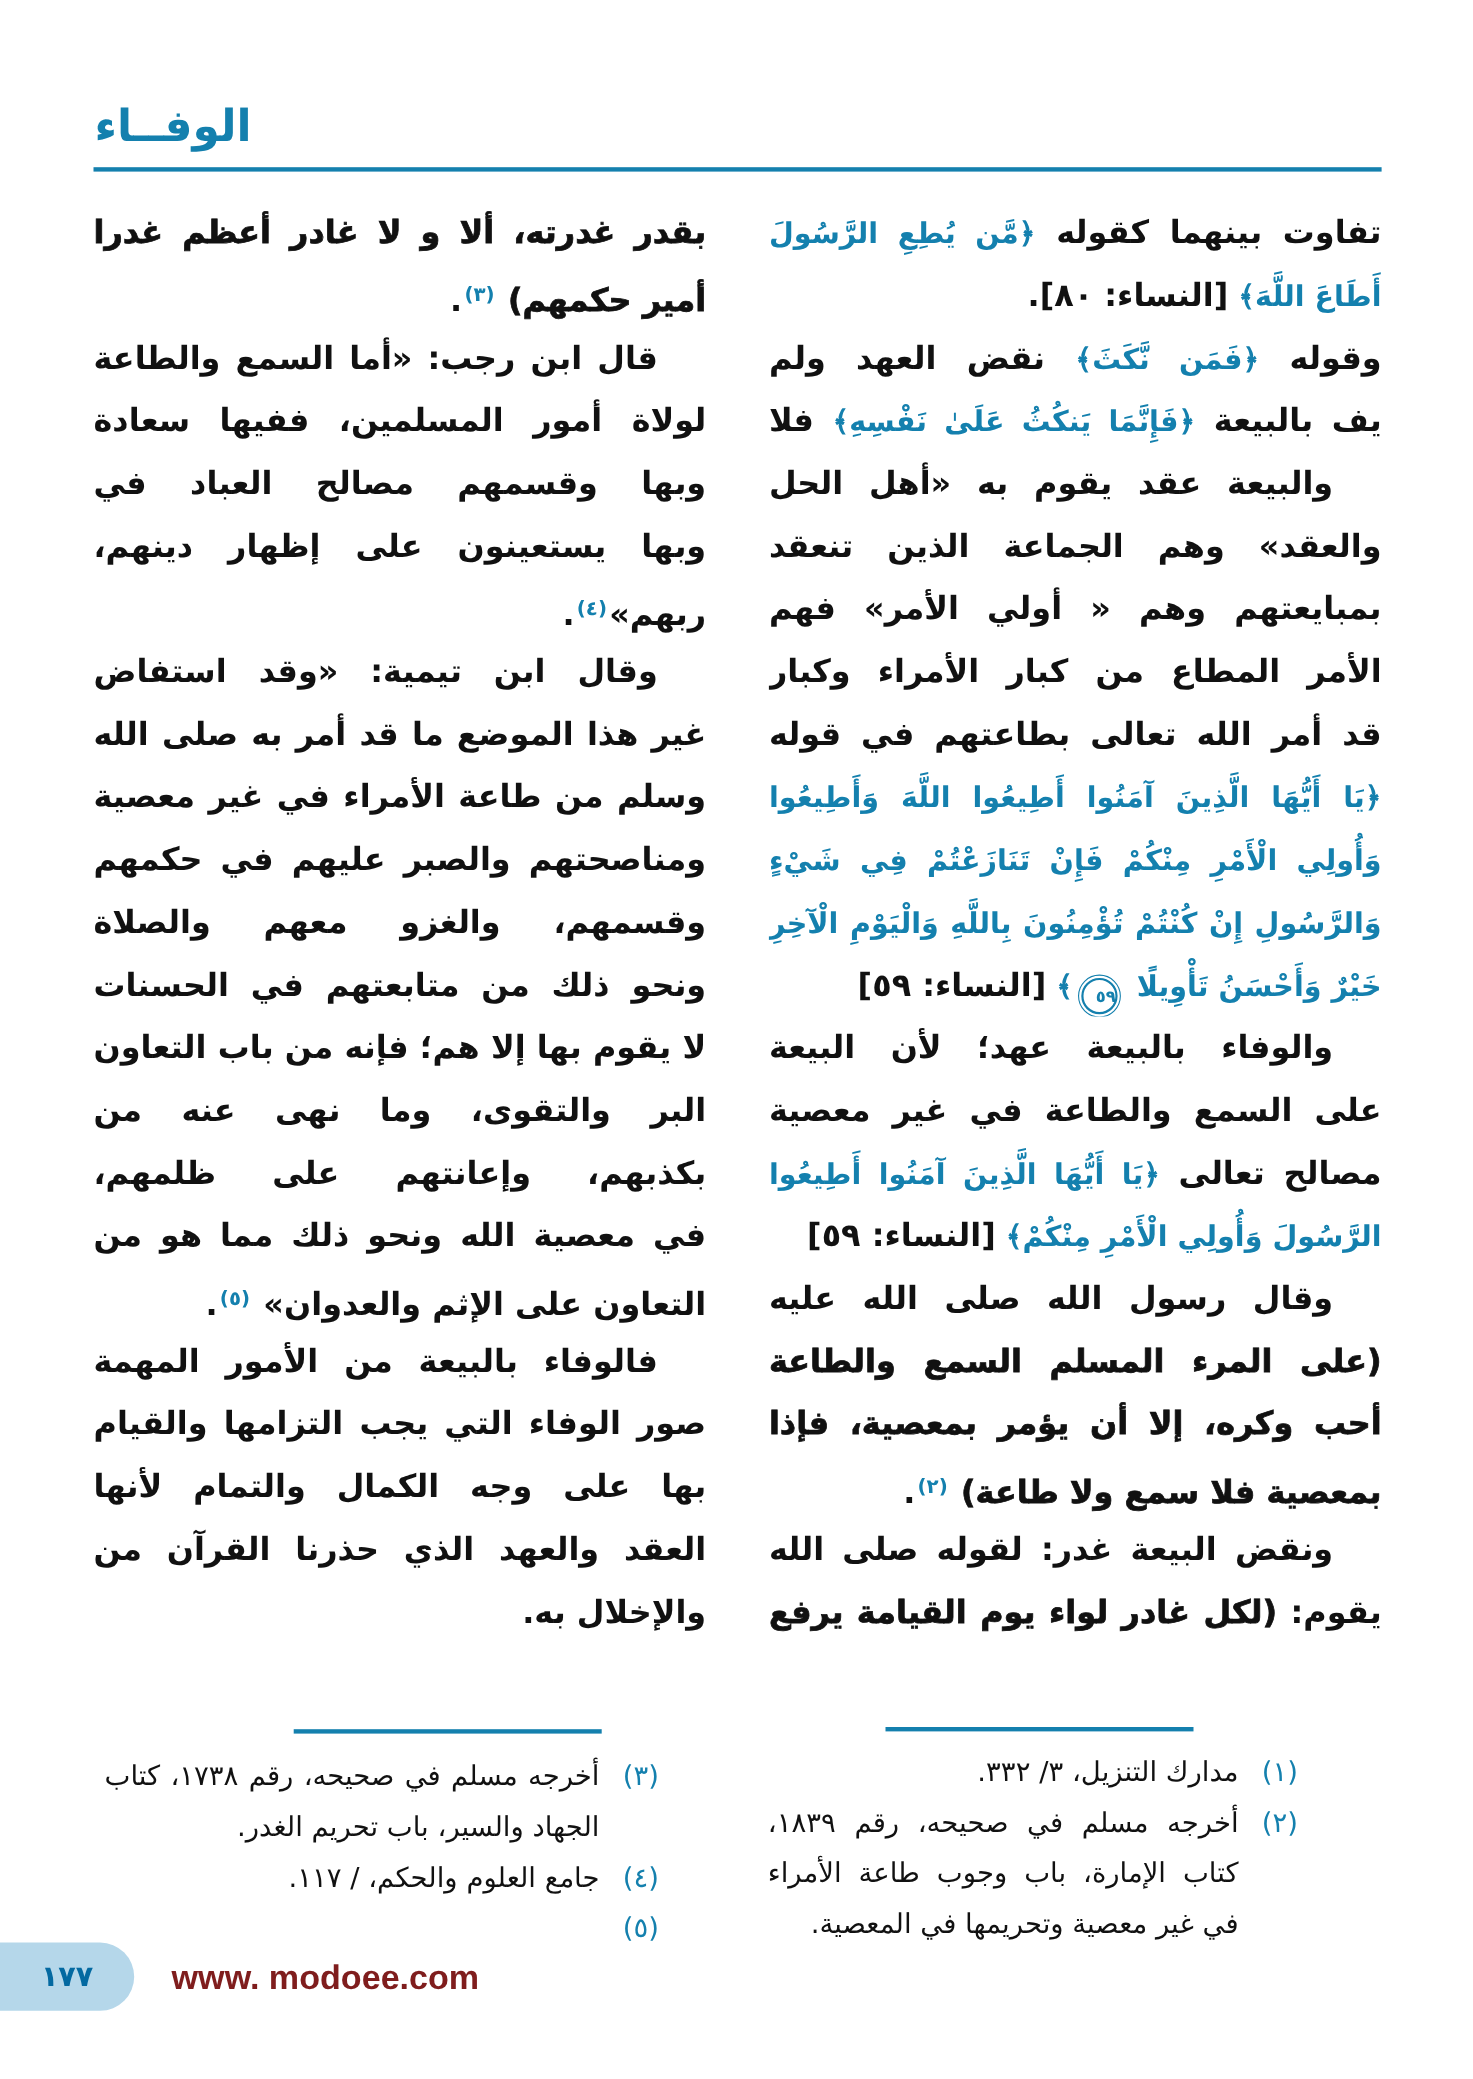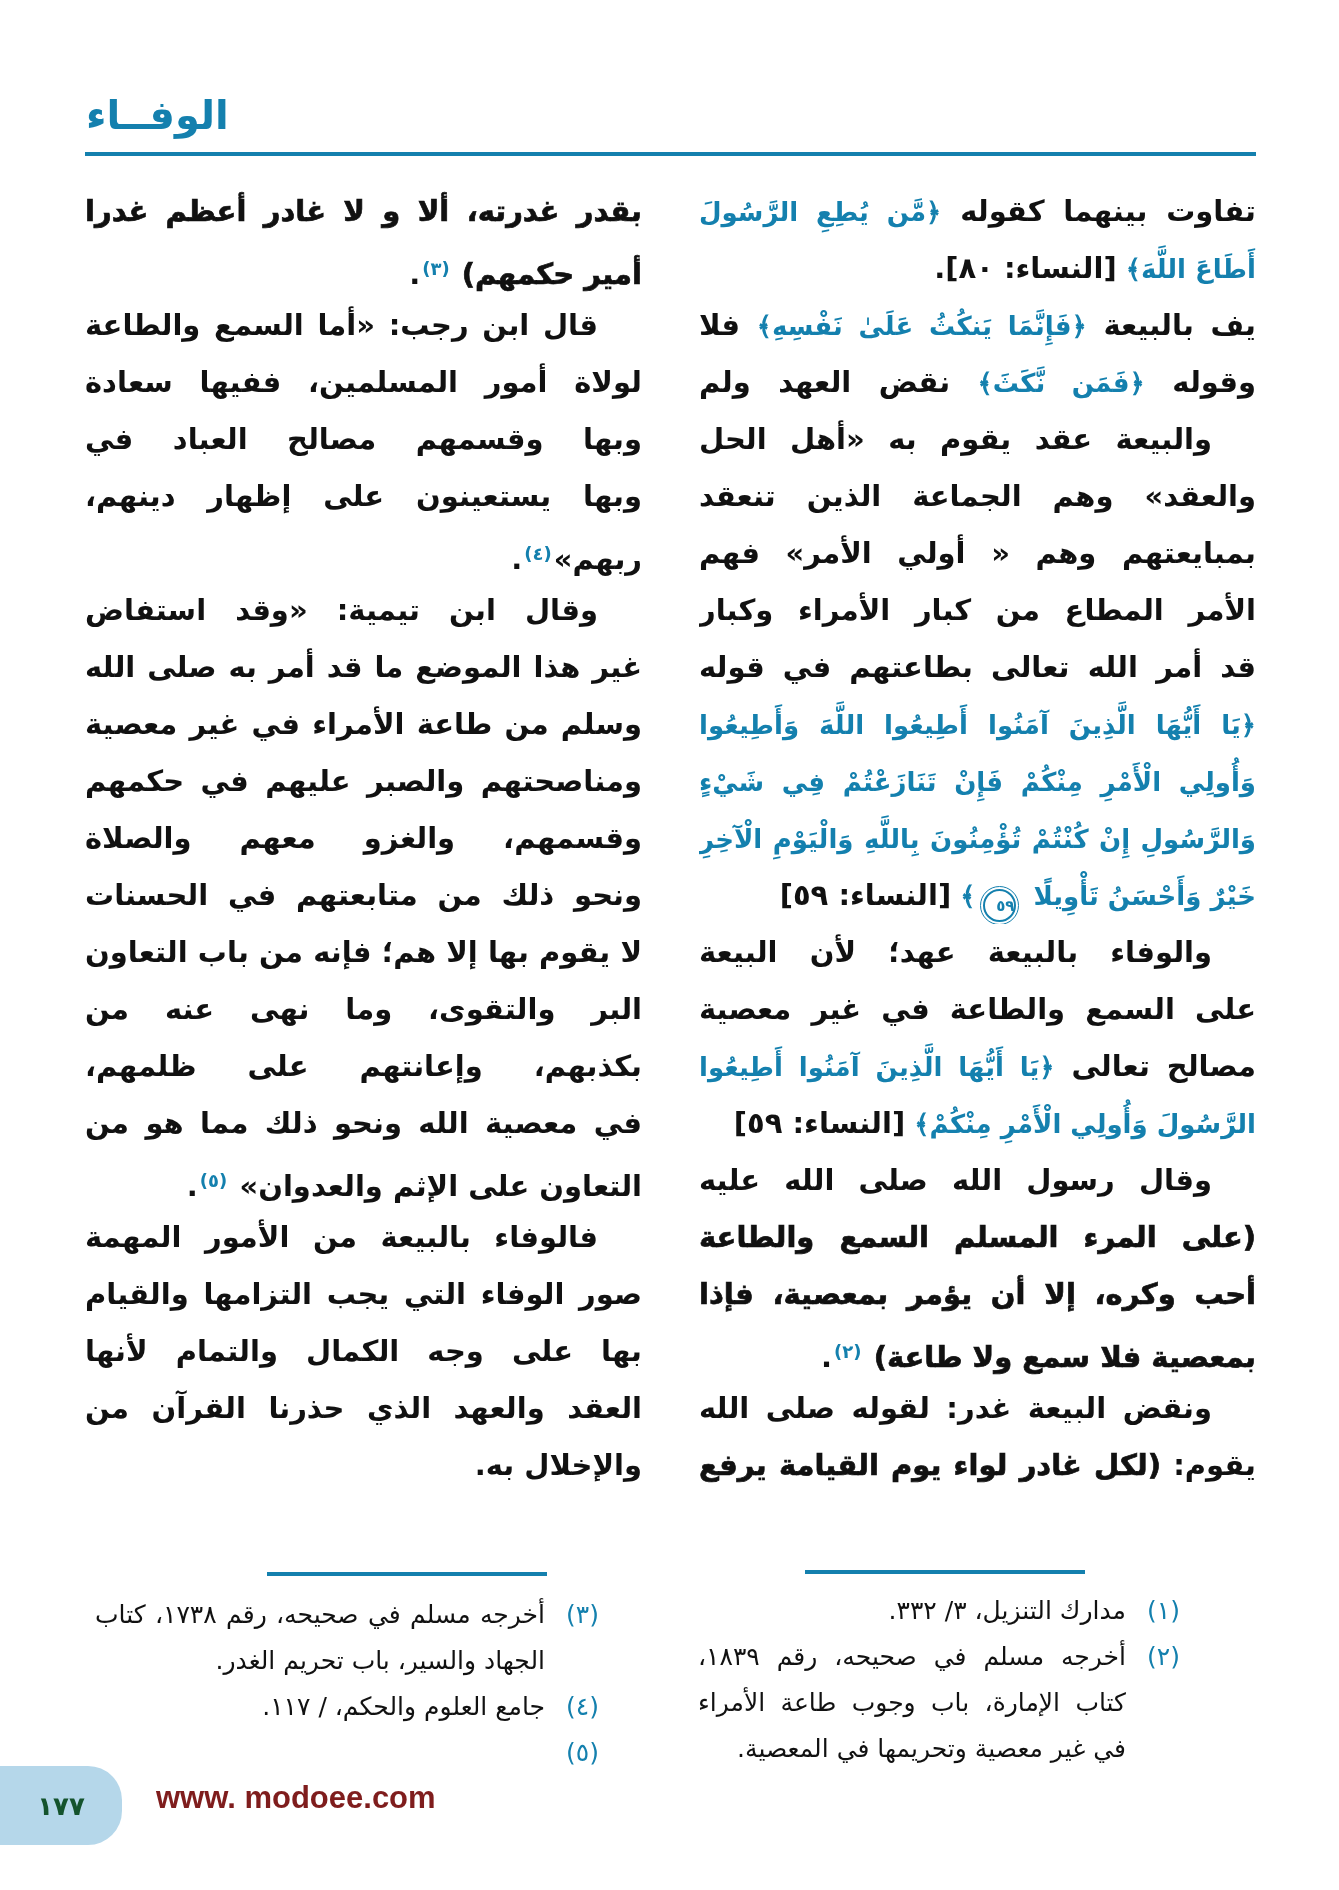--- a/index.html
+++ b/index.html
@@ -48,42 +48,42 @@
     position:absolute; direction:rtl; font-size:25px; font-weight:normal;
     color:var(--ink);
   }
   .fn-right{ left:698px; top:1588px; width:482px; }
   .fn-left{ left:95px; top:1592px; width:504px; }
   .fn{ display:flex; gap:10px; line-height:46px; }
   .fn-num{ color:var(--teal); flex:0 0 auto; min-width:44px; }
   .fn-text{ flex:1; text-align:justify; }
   
   .pill{
-    position:absolute; left:0; top:1766px; width:122px; height:79px;
+    position:absolute; left:0; top:1766px; width:122px; height:62px;
     background:var(--pill); border-radius:0 34px 34px 0;
     display:flex; align-items:center; justify-content:center;
-    color:#14532d; font-size:26px; font-weight:bold;
+    color:#0369a1; font-size:26px; font-weight:bold;
   }
   .site{
     position:absolute; left:156px; top:1780px; color:#7f1d1d;
     font-family:"Liberation Sans", sans-serif; font-size:31px; font-weight:bold;
   }
 </style>
 </head>
 <body>
 
 <div class="page">
   <div class="hdr-title">الوفــاء</div>
   <div class="hdr-rule"></div>
 
   <div class="col col-right" id="col-right">
       <div class="tline"><span class="run-b">تفاوت بينهما كقوله </span><span class="run-q">﴿مَّن يُطِعِ الرَّسُولَ فَقَدْ</span></div>
       <div class="tline end"><span class="run-q">أَطَاعَ اللَّهَ﴾ </span><span class="run-b">[النساء: ٨٠].</span></div>
+      <div class="tline"><span class="run-b">وقوله </span><span class="run-q">﴿فَمَن نَّكَثَ﴾</span><span class="run-b"> نقض العهد ولم</span></div>
       <div class="tline"><span class="run-b">يف بالبيعة </span><span class="run-q">﴿فَإِنَّمَا يَنكُثُ عَلَىٰ نَفْسِهِ﴾</span><span class="run-b"> فلا</span></div>
-      <div class="tline"><span class="run-b">وقوله </span><span class="run-q">﴿فَمَن نَّكَثَ﴾</span><span class="run-b"> نقض العهد ولم</span></div>
       <div class="tline ind"><span class="run-b">والبيعة عقد يقوم به «أهل الحل</span></div>
       <div class="tline"><span class="run-b">والعقد» وهم الجماعة الذين تنعقد البيعة</span></div>
       <div class="tline"><span class="run-b">بمبايعتهم وهم « أولي الأمر» فهم أصحاب</span></div>
       <div class="tline"><span class="run-b">الأمر المطاع من كبار الأمراء وكبار العلماء</span></div>
       <div class="tline"><span class="run-b">قد أمر الله تعالى بطاعتهم في قوله سبحانه:</span></div>
       <div class="tline"><span class="run-q">﴿يَا أَيُّهَا الَّذِينَ آمَنُوا أَطِيعُوا اللَّهَ وَأَطِيعُوا الرَّسُولَ</span></div>
       <div class="tline"><span class="run-q">وَأُولِي الْأَمْرِ مِنْكُمْ فَإِنْ تَنَازَعْتُمْ فِي شَيْءٍ فَرُدُّوهُ إِلَى اللَّهِ</span></div>
       <div class="tline"><span class="run-q">وَالرَّسُولِ إِنْ كُنْتُمْ تُؤْمِنُونَ بِاللَّهِ وَالْيَوْمِ الْآخِرِ ذَلِكَ</span></div>
       <div class="tline end"><span class="run-q">خَيْرٌ وَأَحْسَنُ تَأْوِيلًا </span><span class="ayah">٥٩</span><span class="run-q">﴾ </span><span class="run-b">[النساء: ٥٩]</span></div>
       <div class="tline ind"><span class="run-b">والوفاء بالبيعة عهد؛ لأن البيعة معاهدة</span></div>

